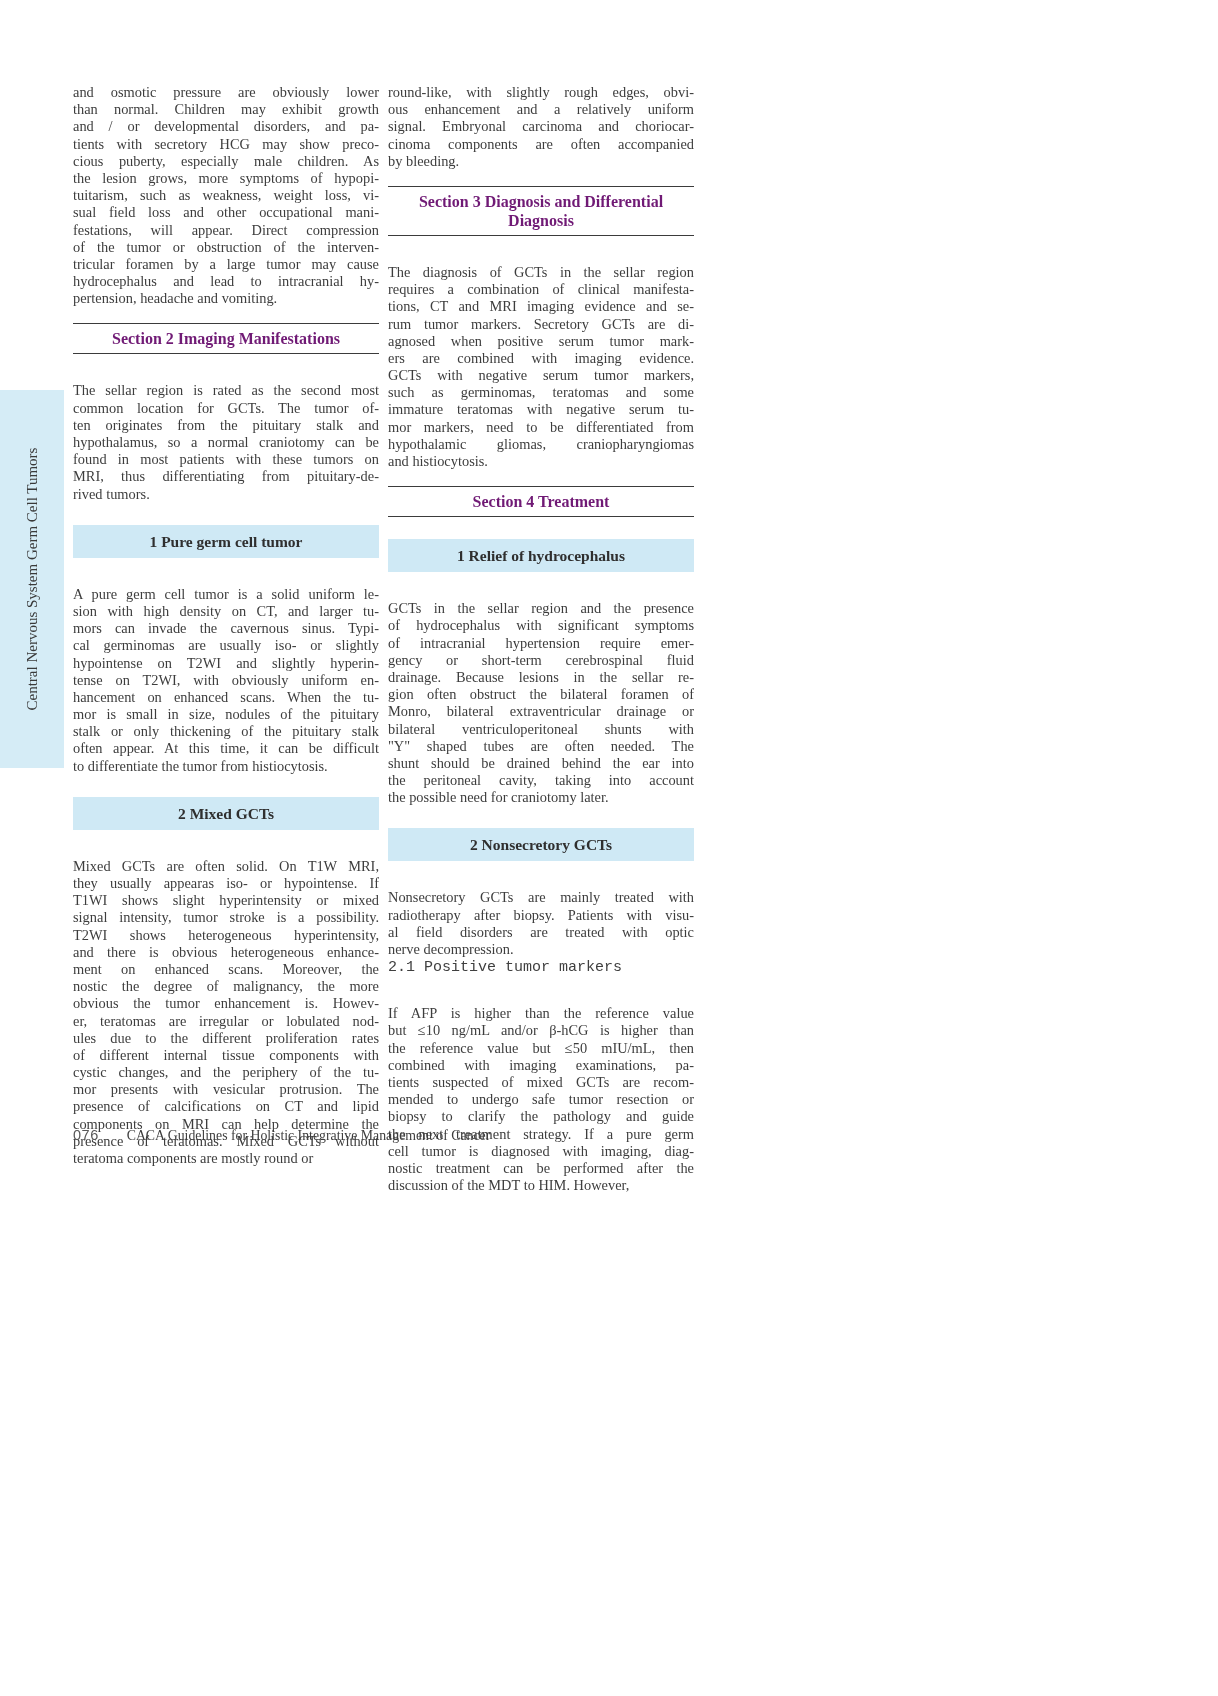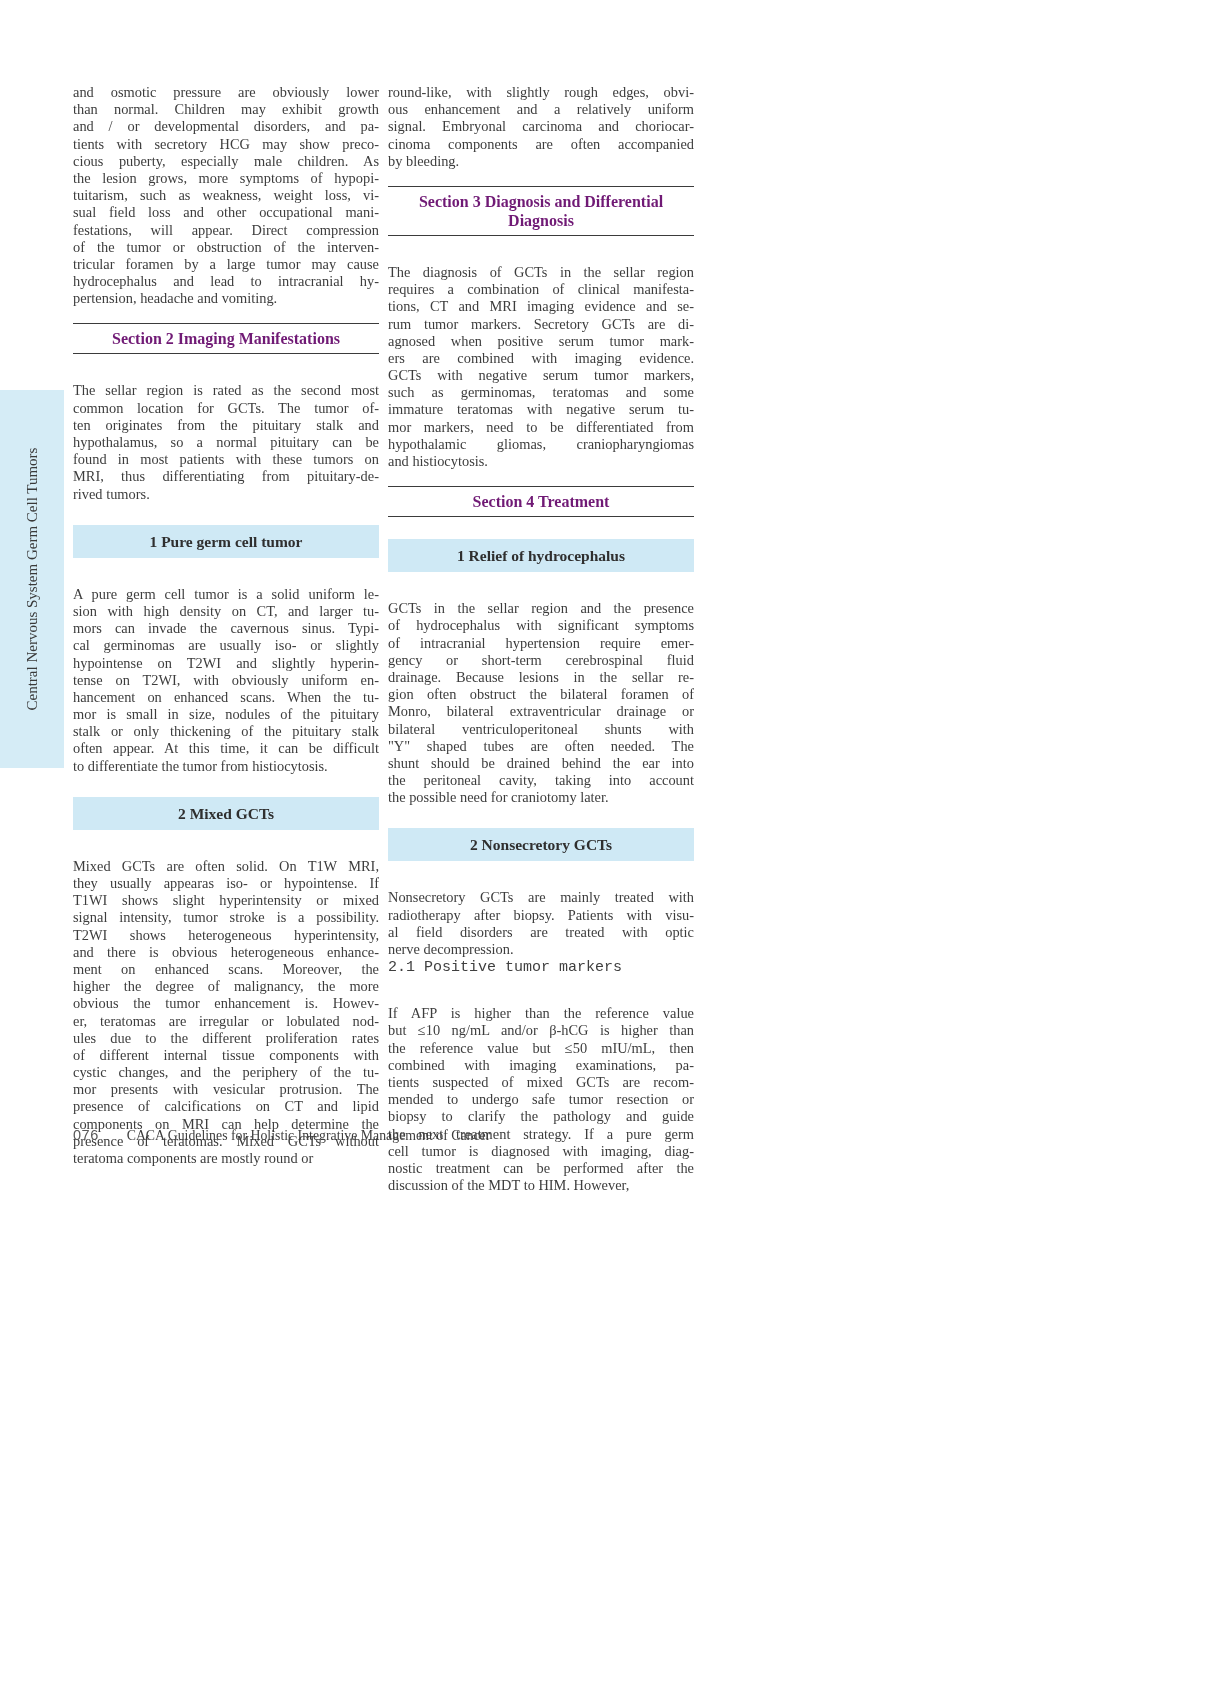--- a/index.html
+++ b/index.html
@@ -89,21 +89,21 @@
     <div class="section-head">
       <div class="rule"></div>
       <div class="section-title">Section 2 Imaging Manifestations</div>
       <div class="rule"></div>
     </div>
 
     <div class="para">
         <div class="jline">The sellar region is rated as the second most</div>
         <div class="jline">common location for GCTs. The tumor of-</div>
         <div class="jline">ten originates from the pituitary stalk and</div>
-        <div class="jline">hypothalamus, so a normal pituitary can be</div>
+        <div class="jline">hypothalamus, so a normal craniotomy can be</div>
         <div class="jline">found in most patients with these tumors on</div>
         <div class="jline">MRI, thus differentiating from pituitary-de-</div>
         <div class="jline last">rived tumors.</div>
       </div>
 
     <div class="hbox">1 Pure germ cell tumor</div>
 
     <div class="para">
         <div class="jline">A pure germ cell tumor is a solid uniform le-</div>
         <div class="jline">sion with high density on CT, and larger tu-</div>
@@ -121,21 +121,21 @@
     <div class="hbox">2 Mixed GCTs</div>
 
     <div class="para">
         <div class="jline">Mixed GCTs are often solid. On T1W MRI,</div>
         <div class="jline">they usually appearas iso- or hypointense. If</div>
         <div class="jline">T1WI shows slight hyperintensity or mixed</div>
         <div class="jline">signal intensity, tumor stroke is a possibility.</div>
         <div class="jline">T2WI shows heterogeneous hyperintensity,</div>
         <div class="jline">and there is obvious heterogeneous enhance-</div>
         <div class="jline">ment on enhanced scans. Moreover, the</div>
-        <div class="jline">higher the degree of malignancy, the more</div>
+        <div class="jline">nostic the degree of malignancy, the more</div>
         <div class="jline">obvious the tumor enhancement is. Howev-</div>
         <div class="jline">er, teratomas are irregular or lobulated nod-</div>
         <div class="jline">ules due to the different proliferation rates</div>
         <div class="jline">of different internal tissue components with</div>
         <div class="jline">cystic changes, and the periphery of the tu-</div>
         <div class="jline">mor presents with vesicular protrusion. The</div>
         <div class="jline">presence of calcifications on CT and lipid</div>
         <div class="jline">components on MRI can help determine the</div>
         <div class="jline">presence of teratomas. Mixed GCTs without</div>
         <div class="jline last">teratoma components are mostly round or</div>

